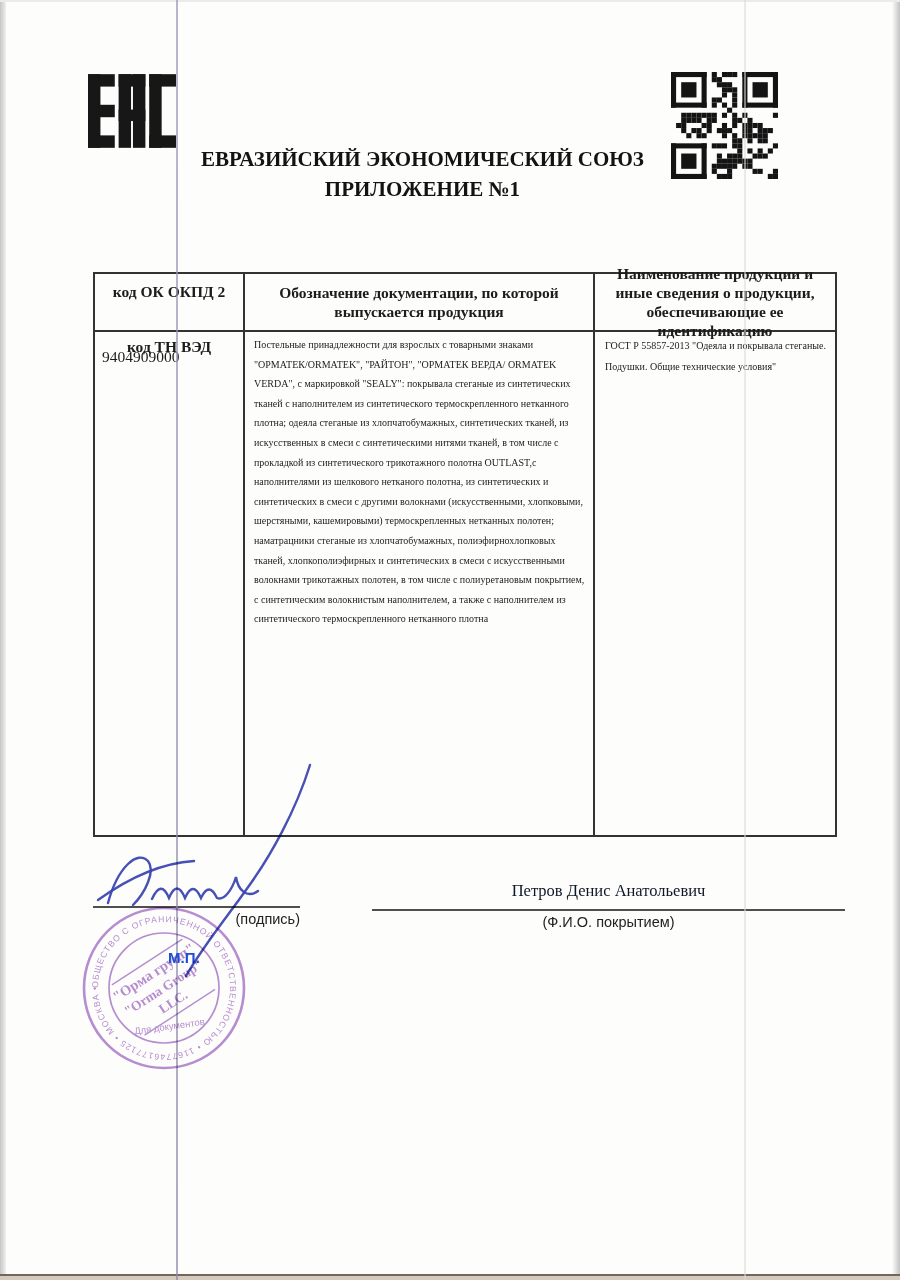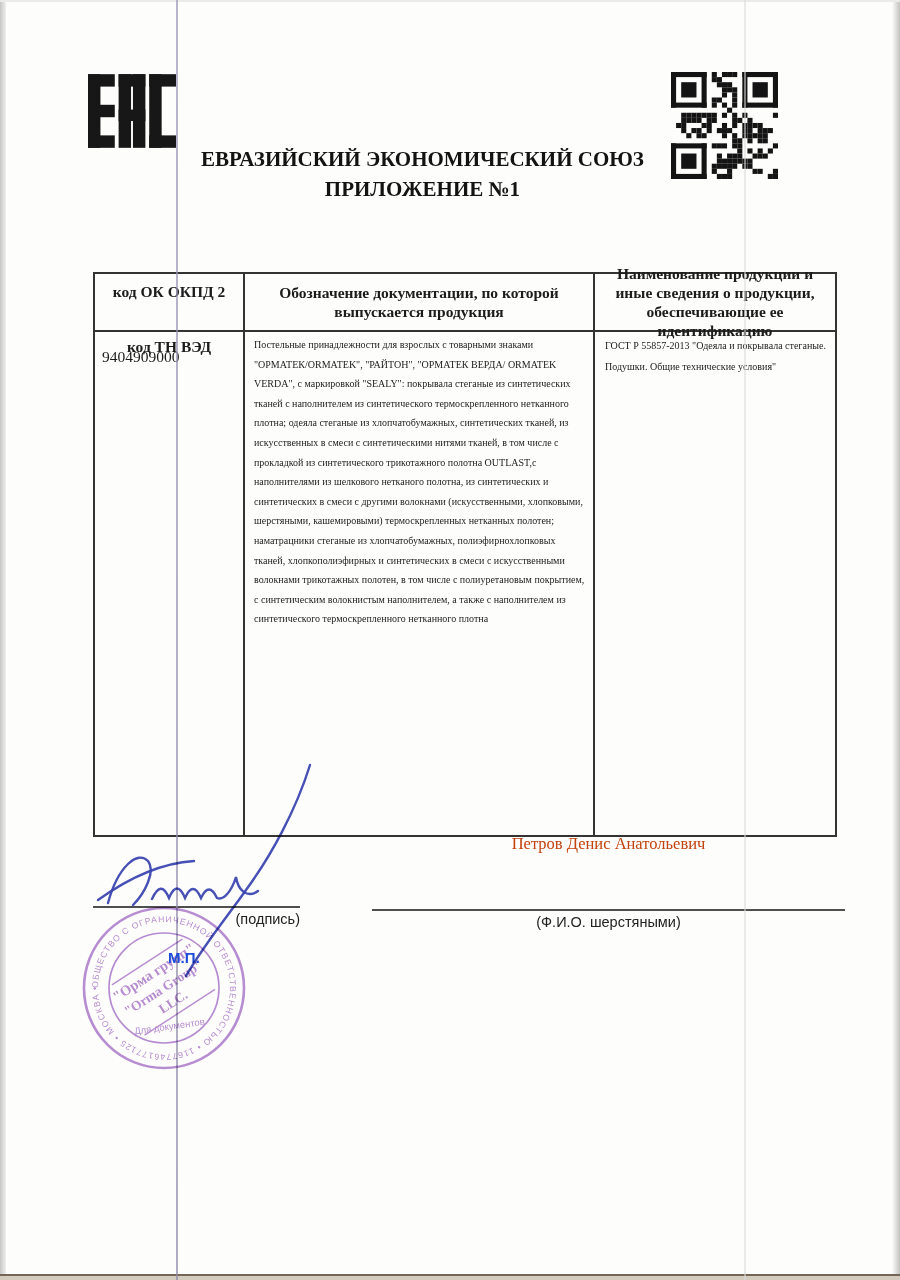--- a/index.html
+++ b/index.html
@@ -46,22 +46,22 @@
   .bcell-desc{padding:3px 8px 6px 9px;min-height:503px;}
   .bcell-doc{padding:3px 8px 0 10px;line-height:21px;}
 
   
   .sig-line-left{position:absolute;left:93px;top:906px;width:207px;height:2px;background:#4f4f4f;z-index:4;}
   .sig-caption-left{position:absolute;left:93px;top:911px;width:207px;text-align:right;
     font-family:"Liberation Sans",sans-serif;font-size:14.5px;color:#222;z-index:4;}
   .mp-caption{position:absolute;left:168px;top:949px;
     font-family:"Liberation Sans",sans-serif;font-size:15px;color:#1d4ed8;z-index:7;font-weight:bold;}
   .sig-line-right{position:absolute;left:372px;top:909px;width:473px;height:2px;background:#4f4f4f;z-index:4;}
-  .applicant-name{position:absolute;left:372px;top:834px;width:473px;text-align:center;
-    font-size:16.5px;color:#c2410c;z-index:4;}
+  .applicant-name{position:absolute;left:372px;top:881px;width:473px;text-align:center;
+    font-size:16.5px;color:#0f172a;z-index:4;}
   .applicant-caption{position:absolute;left:372px;top:914px;width:473px;text-align:center;
     font-family:"Liberation Sans",sans-serif;font-size:14.5px;color:#222;z-index:4;}
 
   .stamp{position:absolute;left:75px;top:899px;width:178px;height:178px;z-index:6;
     mix-blend-mode:multiply;opacity:.8;}
   .stamp text{fill:var(--stamp-ink,#a671c9);}
   .stamp circle,.stamp line{stroke:var(--stamp-ink,#a671c9);fill:none;}
   .handwritten-signature{position:absolute;left:60px;top:740px;width:280px;height:280px;z-index:8;
     mix-blend-mode:multiply;}
   .handwritten-signature path{stroke:var(--signature-ink,#3c47b4);fill:none;
@@ -248,21 +248,21 @@
   <div class="cell bcell bcell-desc">Постельные принадлежности для взрослых с товарными знаками "ОРМАТЕК/ORMATEK", "РАЙТОН", "ОРМАТЕК ВЕРДА/ ORMATEK VERDA", с маркировкой "SEALY": покрывала стеганые из синтетических тканей с наполнителем из синтетического термоскрепленного нетканного плотна; одеяла стеганые из хлопчатобумажных, синтетических тканей, из искусственных в смеси с синтетическими нитями тканей, в том числе с прокладкой из синтетического трикотажного полотна OUTLAST,с наполнителями из шелкового нетканого полотна, из синтетических и синтетических в смеси с другими волокнами (искусственными, хлопковыми, шерстяными, кашемировыми) термоскрепленных нетканных полотен; наматрацники стеганые из хлопчатобумажных, полиэфирнохлопковых тканей, хлопкополиэфирных и синтетических в смеси с искусственными волокнами трикотажных полотен, в том числе с полиуретановым покрытием, с синтетическим волокнистым наполнителем, а также с наполнителем из синтетического термоскрепленного нетканного плотна</div>
   <div class="cell bcell bcell-doc">ГОСТ Р 55857-2013 "Одеяла и покрывала стеганые. Подушки. Общие технические условия"</div>
 </div>
 
 <div class="sig-line-left"></div>
 <div class="sig-caption-left">(подпись)</div>
 <div class="mp-caption">М.П.</div>
 
 <div class="sig-line-right"></div>
 <div class="applicant-name">Петров Денис Анатольевич</div>
-<div class="applicant-caption">(Ф.И.О. шерстяными)</div>
+<div class="applicant-caption">(Ф.И.О. покрытием)</div>
 
 <svg class="stamp" viewBox="-89 -89 178 178" xmlns="http://www.w3.org/2000/svg">
   <defs>
     <path id="ringPath" d="M -66,0 A 66,66 0 1 1 66,0 A 66,66 0 1 1 -66,0"></path>
   </defs>
   <circle r="80" stroke-width="2.6"></circle>
   <circle r="55" stroke-width="1.7"></circle>
   <text font-size="8.6" letter-spacing="1" font-family="Liberation Sans, sans-serif">
     <textPath href="#ringPath" startOffset="0">ОБЩЕСТВО С ОГРАНИЧЕННОЙ ОТВЕТСТВЕННОСТЬЮ • 1167746177125 • МОСКВА •</textPath>
   </text>

